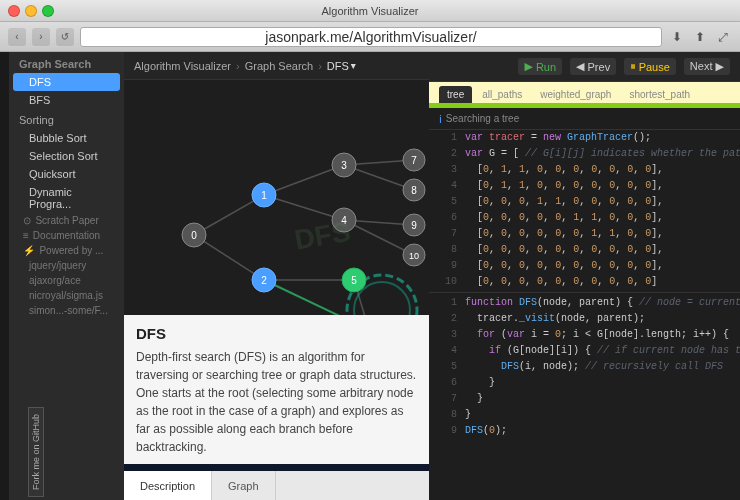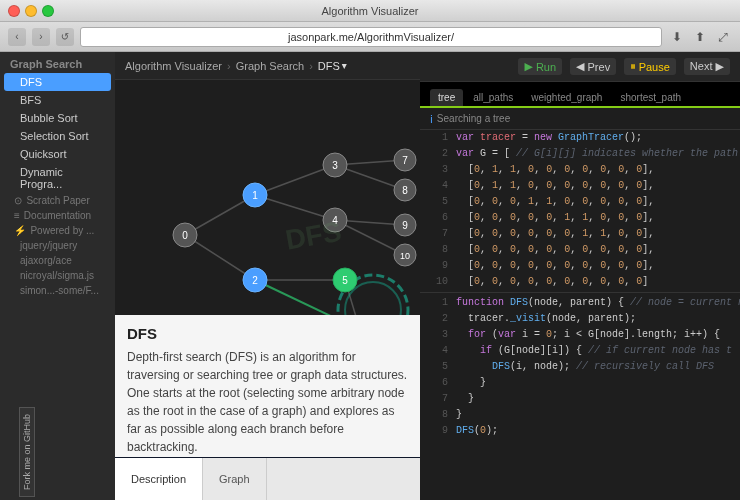--- a/index.html
+++ b/index.html
@@ -54,36 +54,37 @@
     }
     .address-bar {
       flex: 1;
       height: 20px;
       background: white;
       border-radius: 3px;
       border: 1px solid #aaa;
       display: flex;
       align-items: center;
       justify-content: center;
-      font-size: 11px;
+      font-size: 14px;
       color: #333;
     }
     .browser-actions {
       display: flex; gap: 5px;
     }
     .browser-action-btn {
       width: 18px; height: 18px;
       display: flex; align-items: center; justify-content: center;
       font-size: 12px; color: #555;
     }
 
     
     .main-content {
       display: flex;
       height: 448px;
+      margin-left: 9px;
     }
 
     
     .sidebar {
       width: 115px;
       background: #2b2b2b;
       flex-shrink: 0;
       overflow: hidden;
       position: relative;
     }
@@ -202,24 +203,24 @@
     .desc-subtitle {
       font-size: 12px;
       font-weight: 600;
       color: #222;
     }
     .desc-tabs {
       position: absolute;
       bottom: 0;
       left: 0;
       right: 0;
-      height: 43px;
+      height: 36px;
       background: #e8e8e8;
       display: flex;
-      border-top: 1px solid #0f172a;
+      border-top: 7px solid #0f172a;
     }
     .desc-tab {
       padding: 0 16px;
       display: flex;
       align-items: center;
       font-size: 11px;
       color: #555;
       cursor: pointer;
       border-right: 1px solid #ccc;
     }
@@ -259,26 +260,26 @@
       background: rgba(255,255,255,0.08);
     }
     .toolbar-btn.run {
       color: #4caf50;
     }
     .toolbar-btn.pause {
       color: #ffcc00;
     }
     .right-tabs {
       height: 26px;
-      background: #000000;
+      background: #fef9c3;
       display: flex;
       align-items: flex-end;
       padding: 0 10px;
       gap: 2px;
-      border-bottom: 2px solid #84cc16;
+      border-bottom: 5px solid #84cc16;
     }
     .right-tab {
       font-size: 10px;
       color: #888;
       padding: 3px 8px;
       cursor: pointer;
       border-radius: 3px 3px 0 0;
     }
     .right-tab.active {
       color: #ddd;
@@ -361,20 +362,21 @@
     <div class="browser-action-btn">⤢</div>
   </div>
 </div>
 
 <div class="main-content">
 
   <div class="sidebar">
     <div class="sidebar-section-title">Graph Search</div>
     <div class="sidebar-item active">DFS</div>
     <div class="sidebar-item">BFS</div>
+    <div class="sidebar-category">Sorting</div>
     <div class="sidebar-item">Bubble Sort</div>
     <div class="sidebar-item">Selection Sort</div>
     <div class="sidebar-item">Quicksort</div>
     <div class="sidebar-item">Dynamic Progra...</div>
     <div class="sidebar-icon-item">
       <span>⊙</span>
       <span>Scratch Paper</span>
     </div>
     <div class="sidebar-icon-item">
       <span>≡</span>

